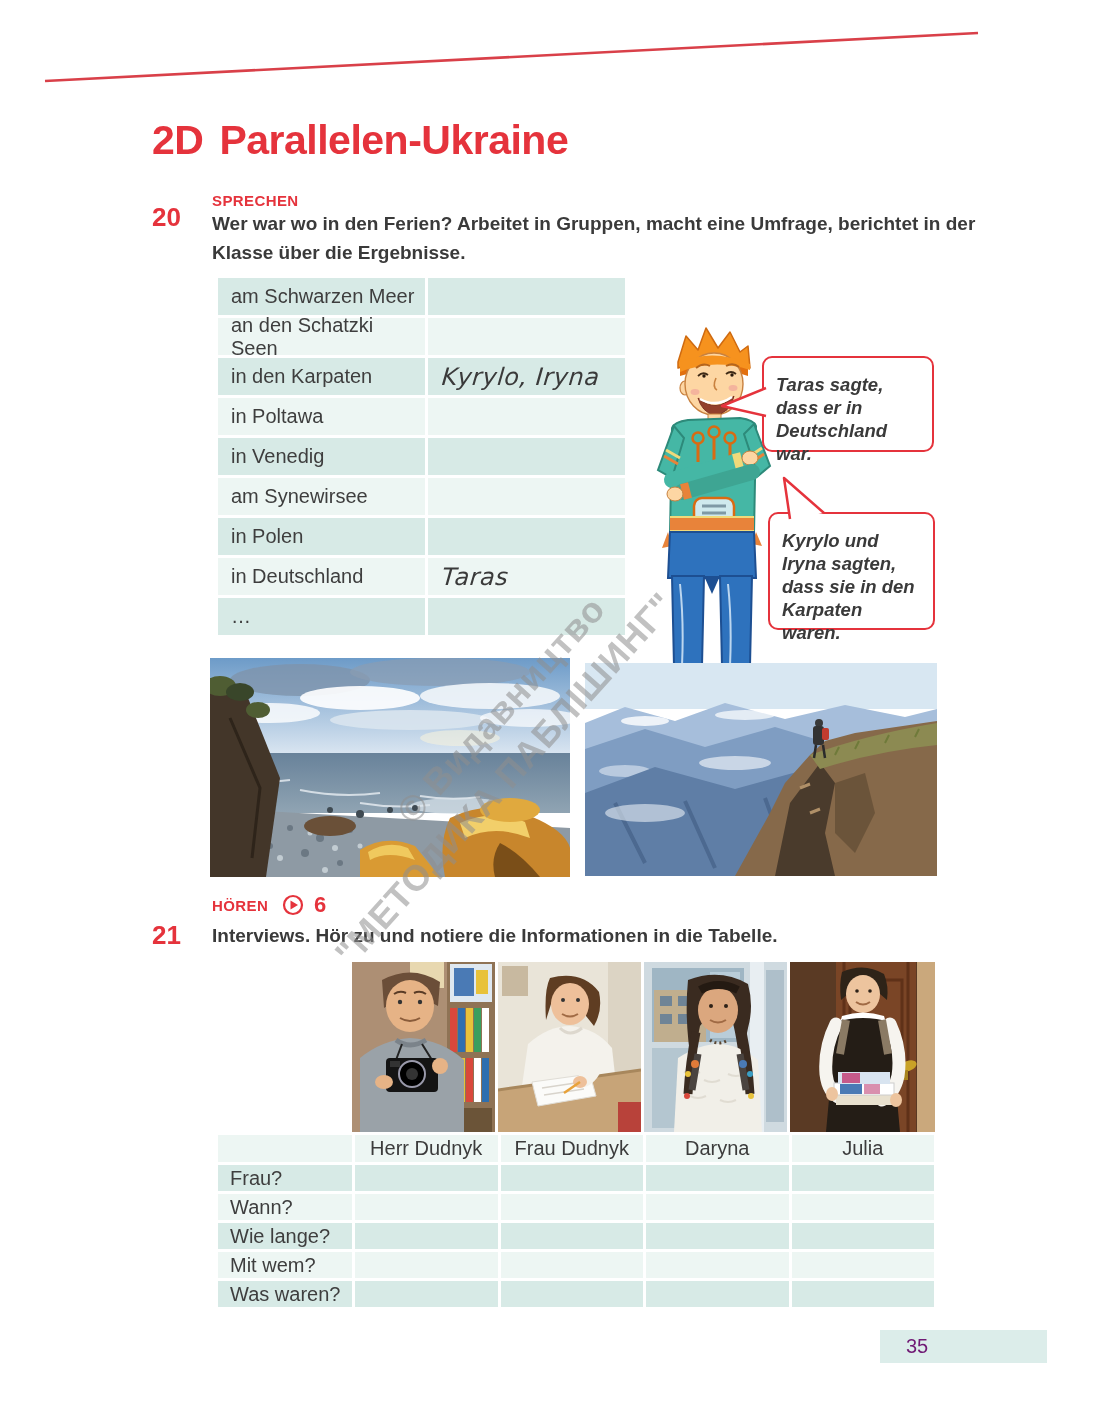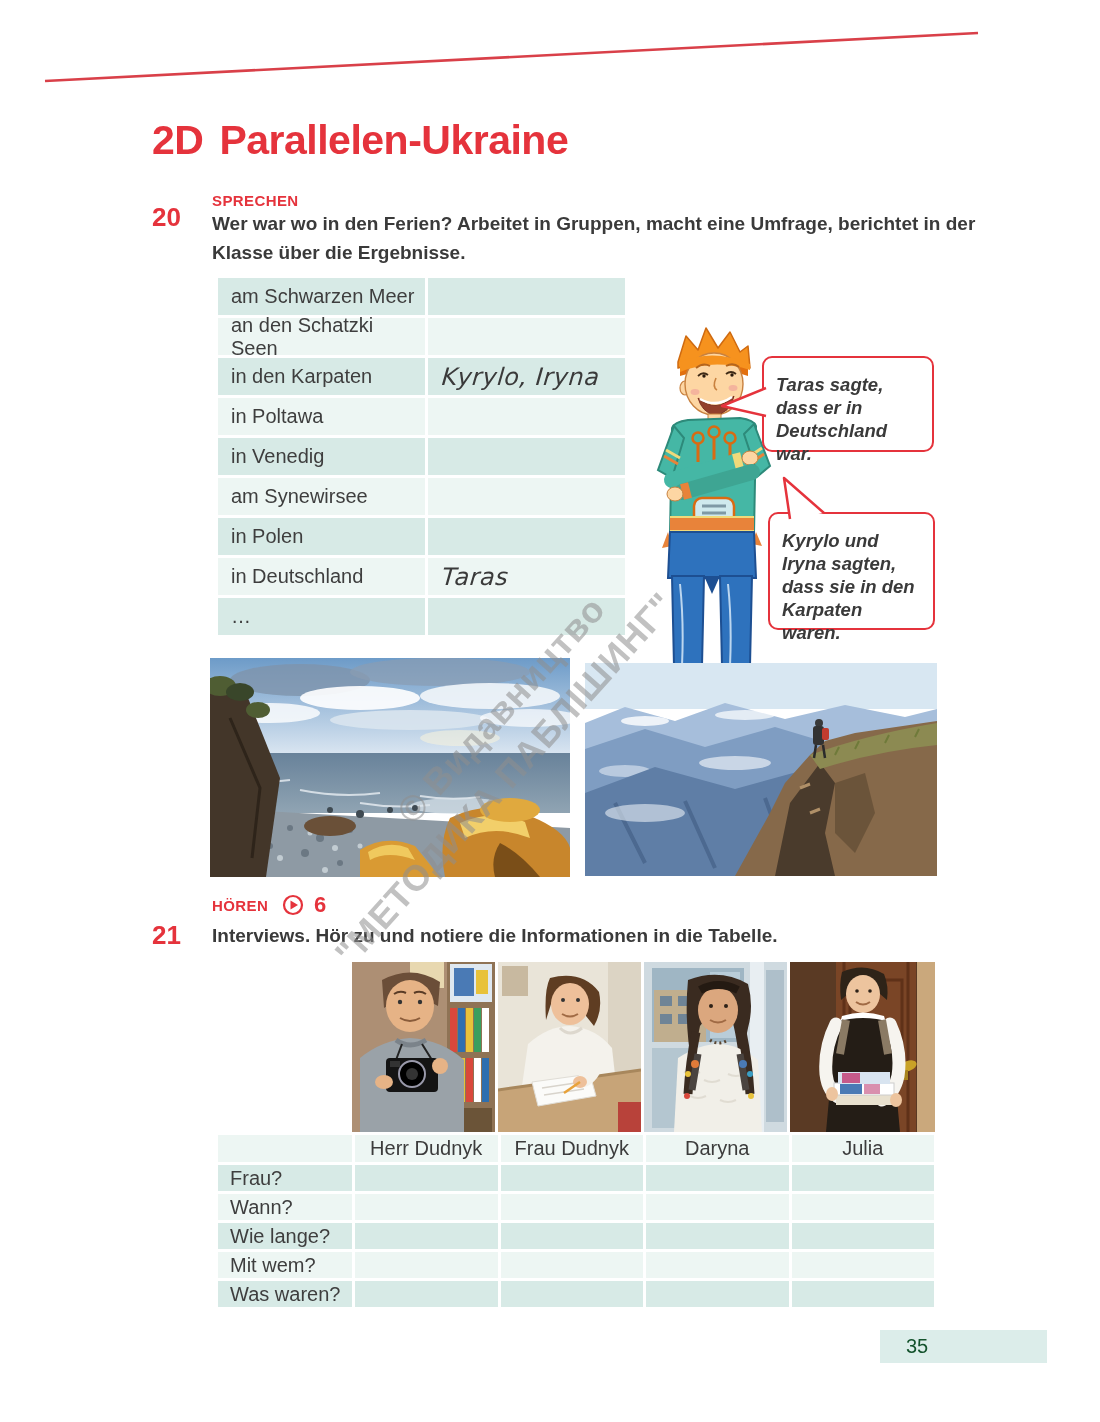--- a/index.html
+++ b/index.html
@@ -52,21 +52,21 @@
   .irow{display:flex;gap:3px;margin-bottom:3px;}
   .irow .qlab{width:134px;display:flex;align-items:center;padding-left:12px;box-sizing:border-box;
               font-size:20px;color:#3e3e3e;}
   .irow .cell{width:142.5px;}
   .irow.header{height:27px;}
   .irow.header .cell{display:flex;align-items:center;justify-content:center;font-size:20px;color:#3c3c3c;}
   .irow.body{height:26px;}
 
   .pagenum{position:absolute;left:880px;top:1330px;width:167px;height:33px;background:#dcedea;
            display:flex;align-items:center;padding-left:26px;box-sizing:border-box;
-           font-size:20px;font-weight:500;color:#14532d;}
+           font-size:20px;font-weight:500;color:#701a75;}
 </style>
 </head>
 <body>
 
 <div class="page">
 
   <svg class="topline">
     <line x1="45" y1="81" x2="978" y2="33" stroke="#d94049" stroke-width="2.6"></line>
   </svg>
 

